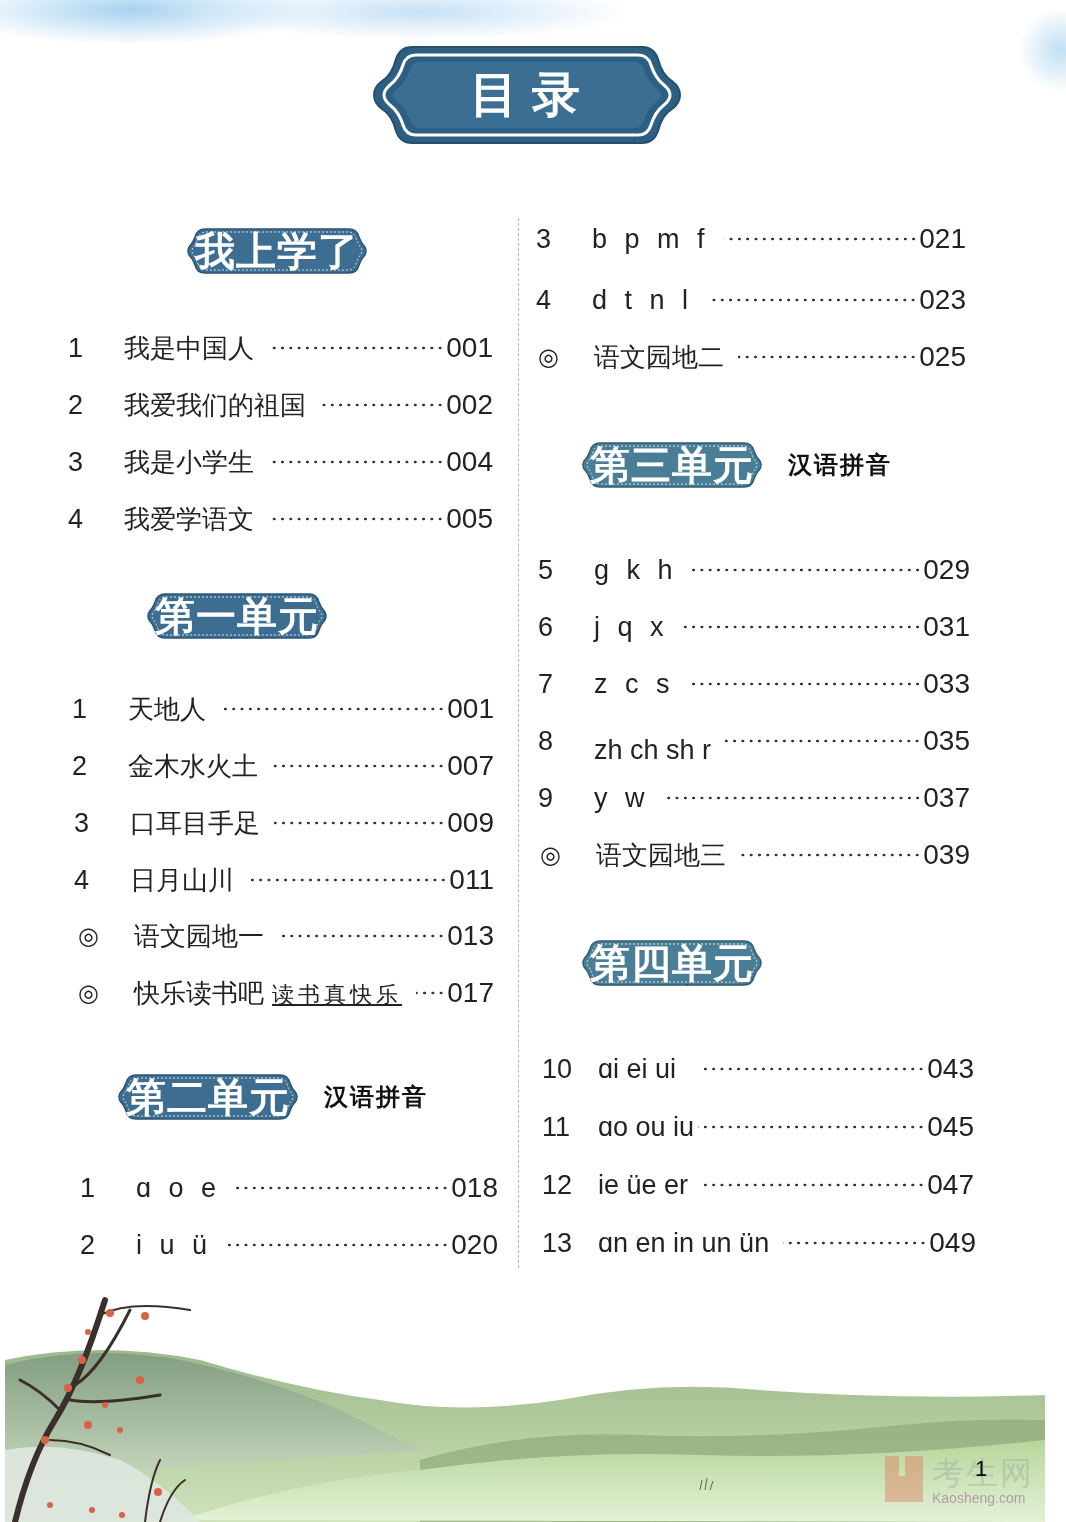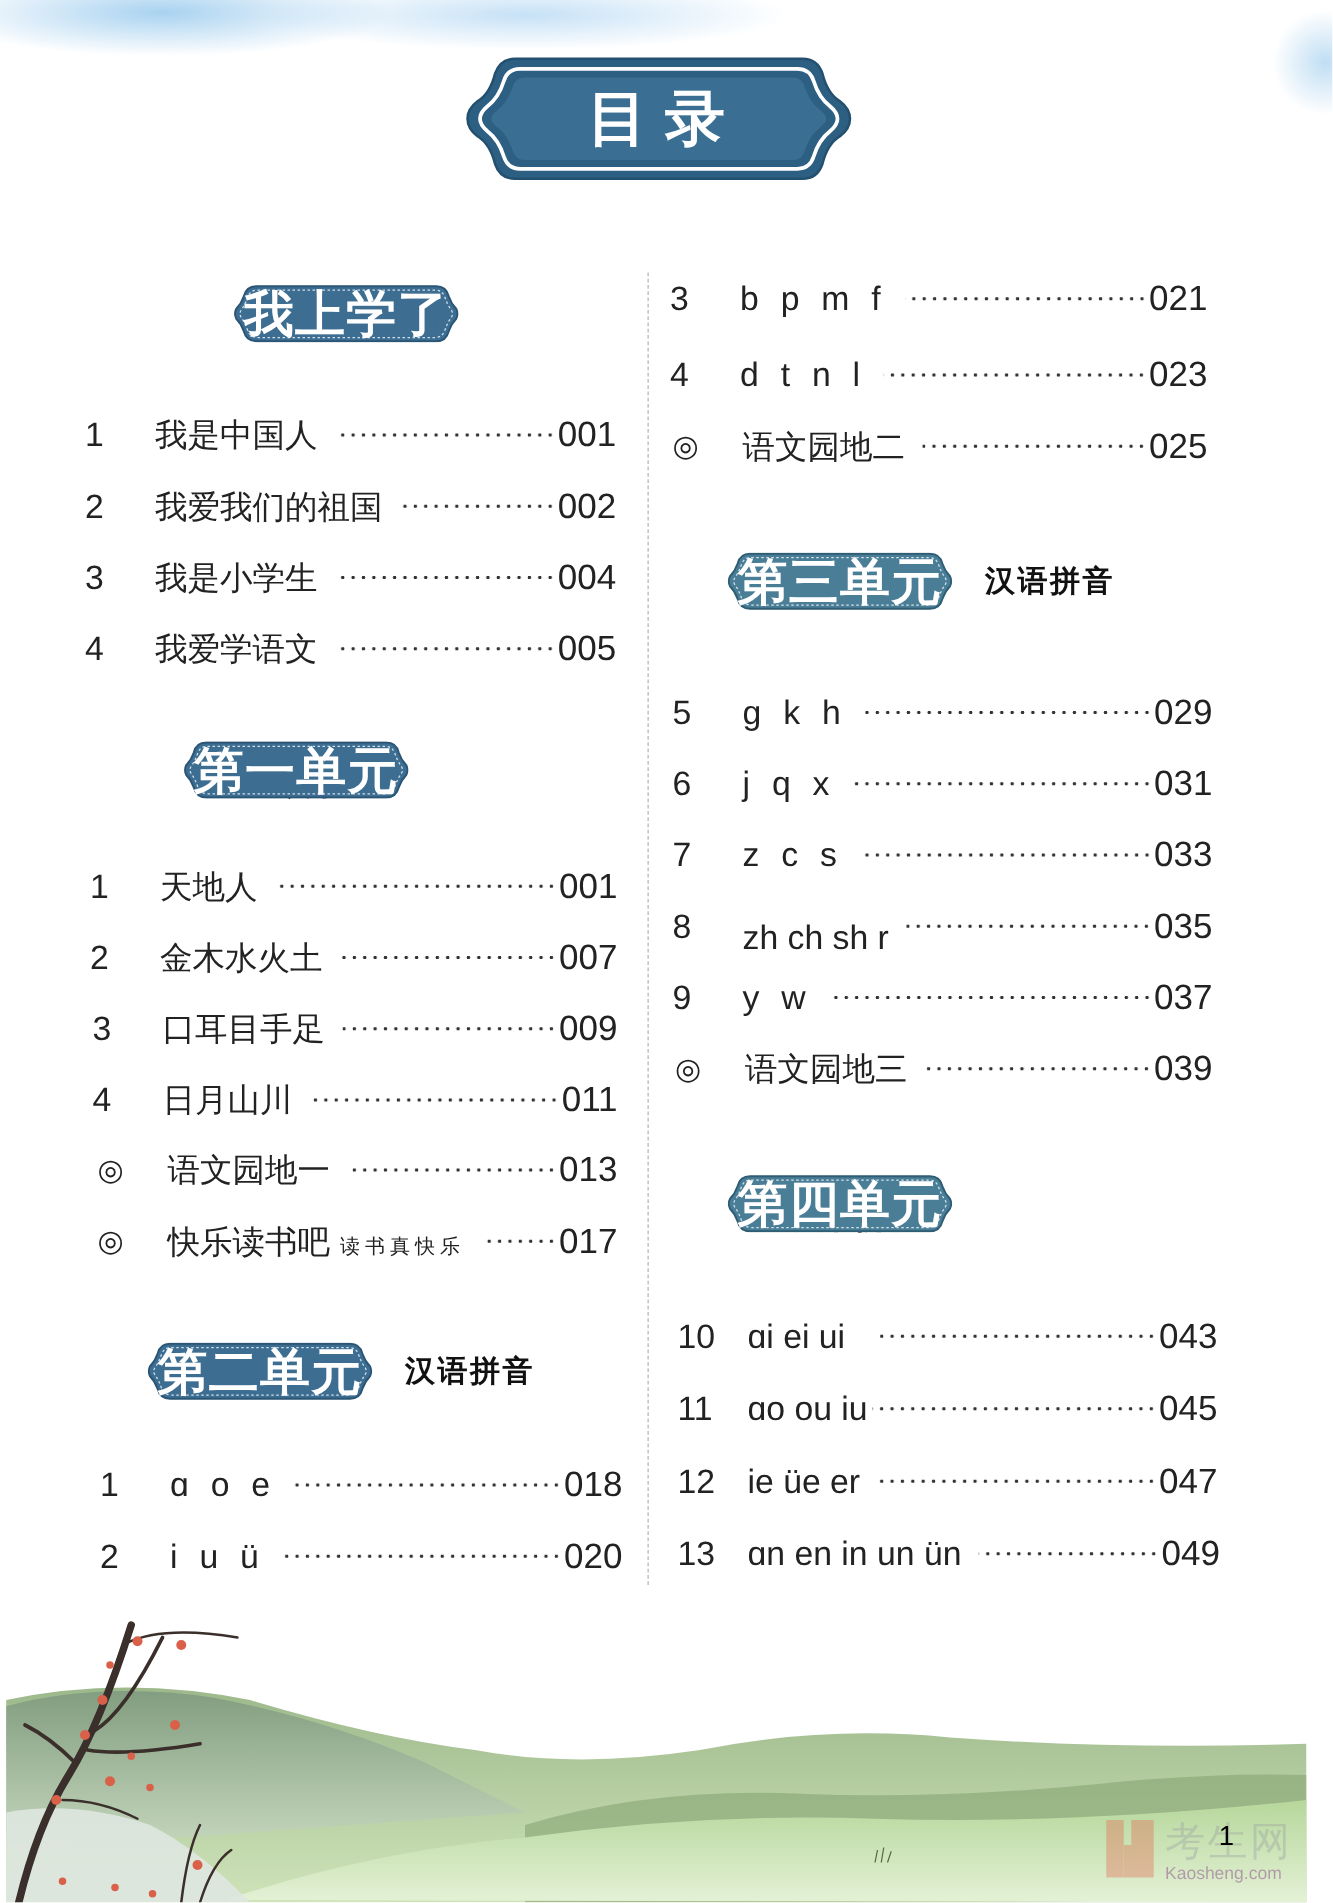--- a/index.html
+++ b/index.html
@@ -52,21 +52,21 @@
   }
   
   .entry {
     position: absolute; height: 40px; display: flex; align-items: center;
     font-size: 26px; color: #222;
   }
   .entry .num { width: 56px; flex: none; font-family: "Liberation Sans", sans-serif; font-size: 27px; }
   .entry .num.sym { font-size: 24px; }
   .entry .ttl { flex: none; white-space: nowrap; }
   .entry .ttl.pinyin { font-family: "Liberation Sans", sans-serif; letter-spacing: 5px; font-size: 27px; }
-  .entry .ttl .extra { font-family: "DejaVu Serif", serif; font-size: 16px; letter-spacing: 4px; margin-left: 8px; }
+  .entry .ttl .extra { font-family: "DejaVu Serif", serif; font-size: 22px; letter-spacing: 4px; margin-left: 8px; text-decoration: underline; }
   .entry .dots {
     flex: 1; margin: 0 2px 0 14px; height: 4px; align-self: center;
     background-image: radial-gradient(circle, #333 1.3px, transparent 1.6px);
     background-size: 8.3px 4px; background-repeat: repeat-x; background-position: right center;
   }
   .entry .pg { flex: none; font-family: "Liberation Sans", sans-serif; font-size: 28px; }
   
   .landscape { position: absolute; left: 0; top: 1280px; width: 1066px; height: 242px; }
   .page-number {
     position: absolute; left: 975px; top: 1456px; font-size: 22px;

